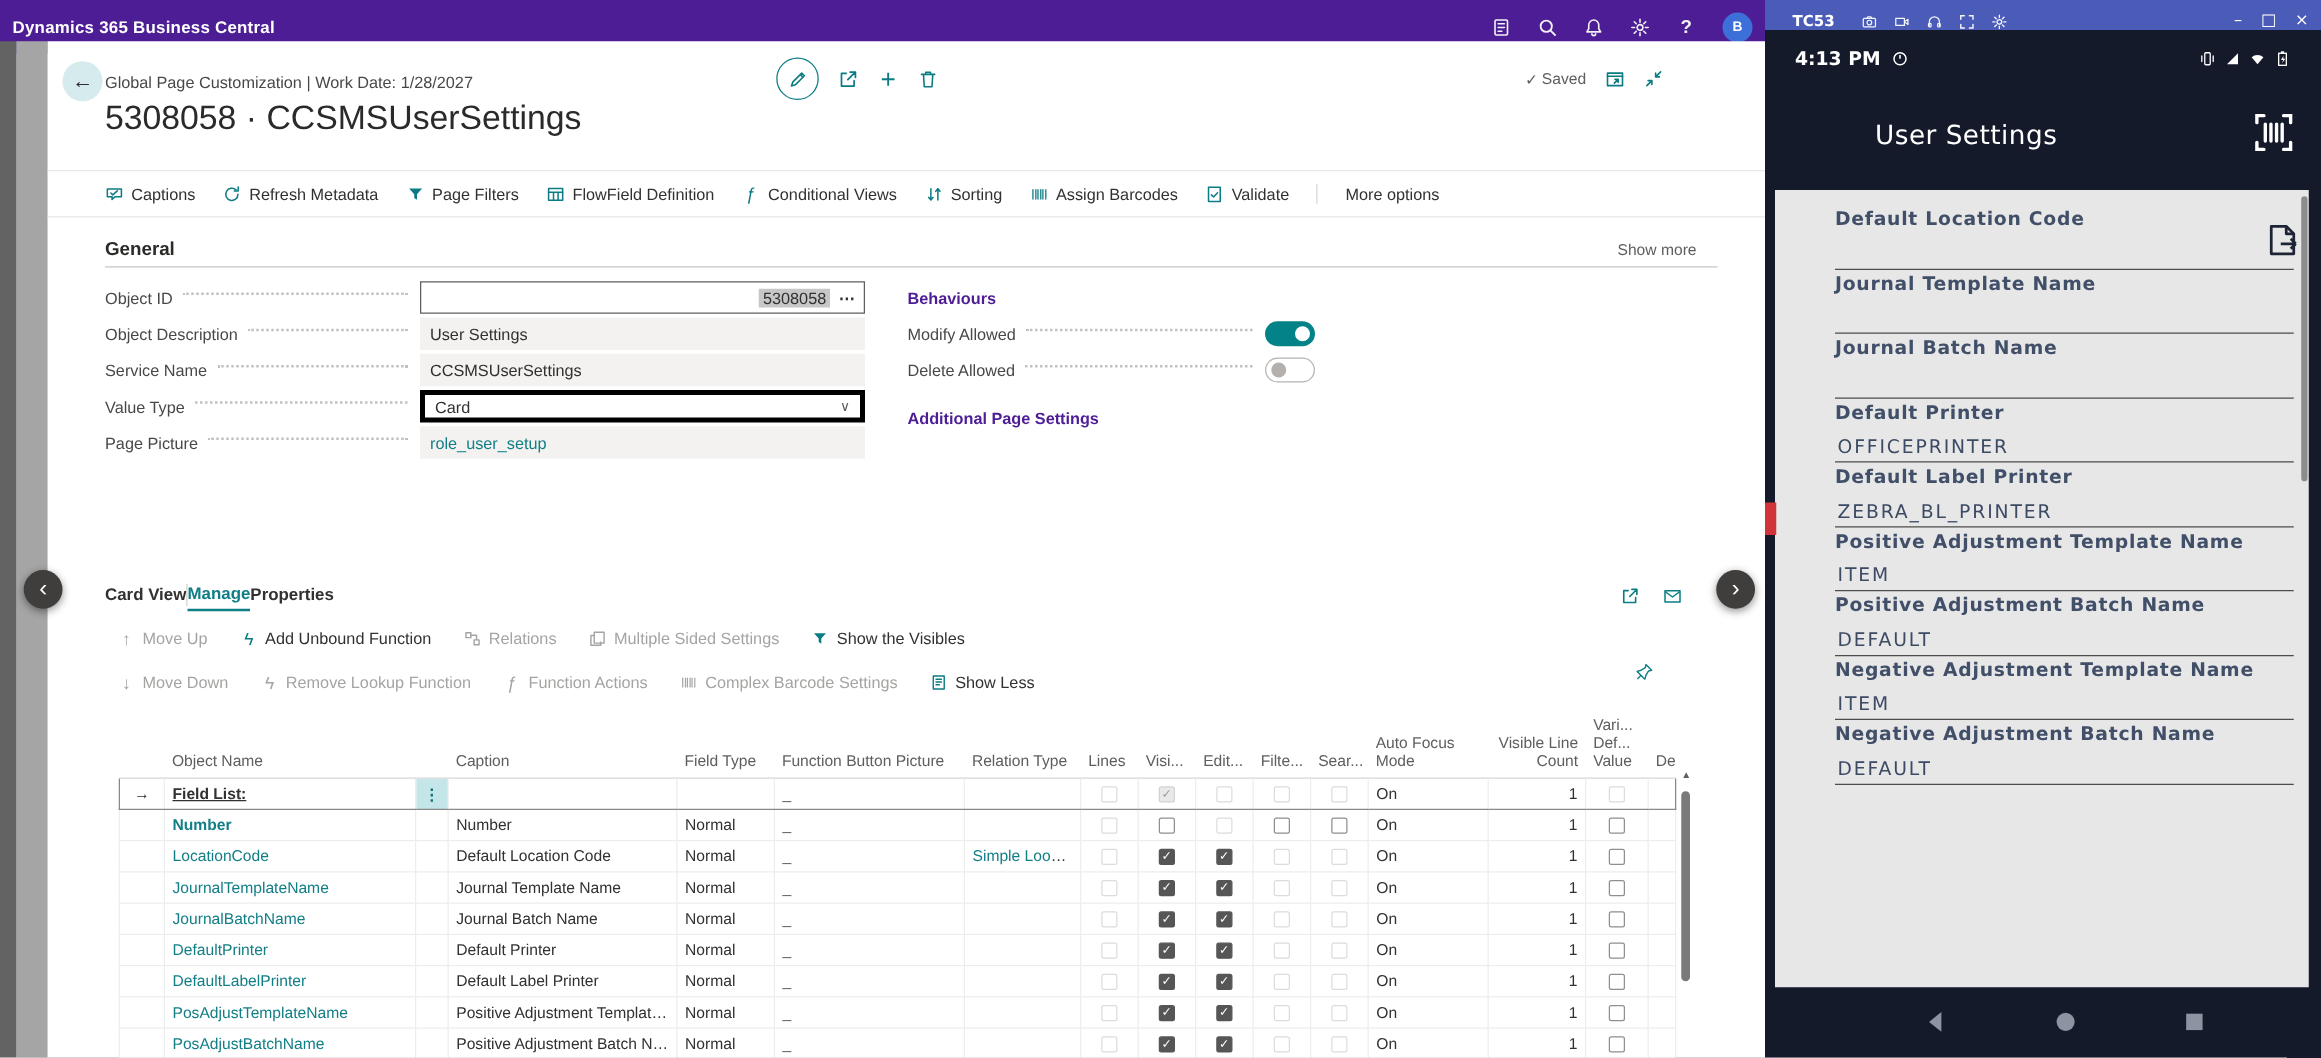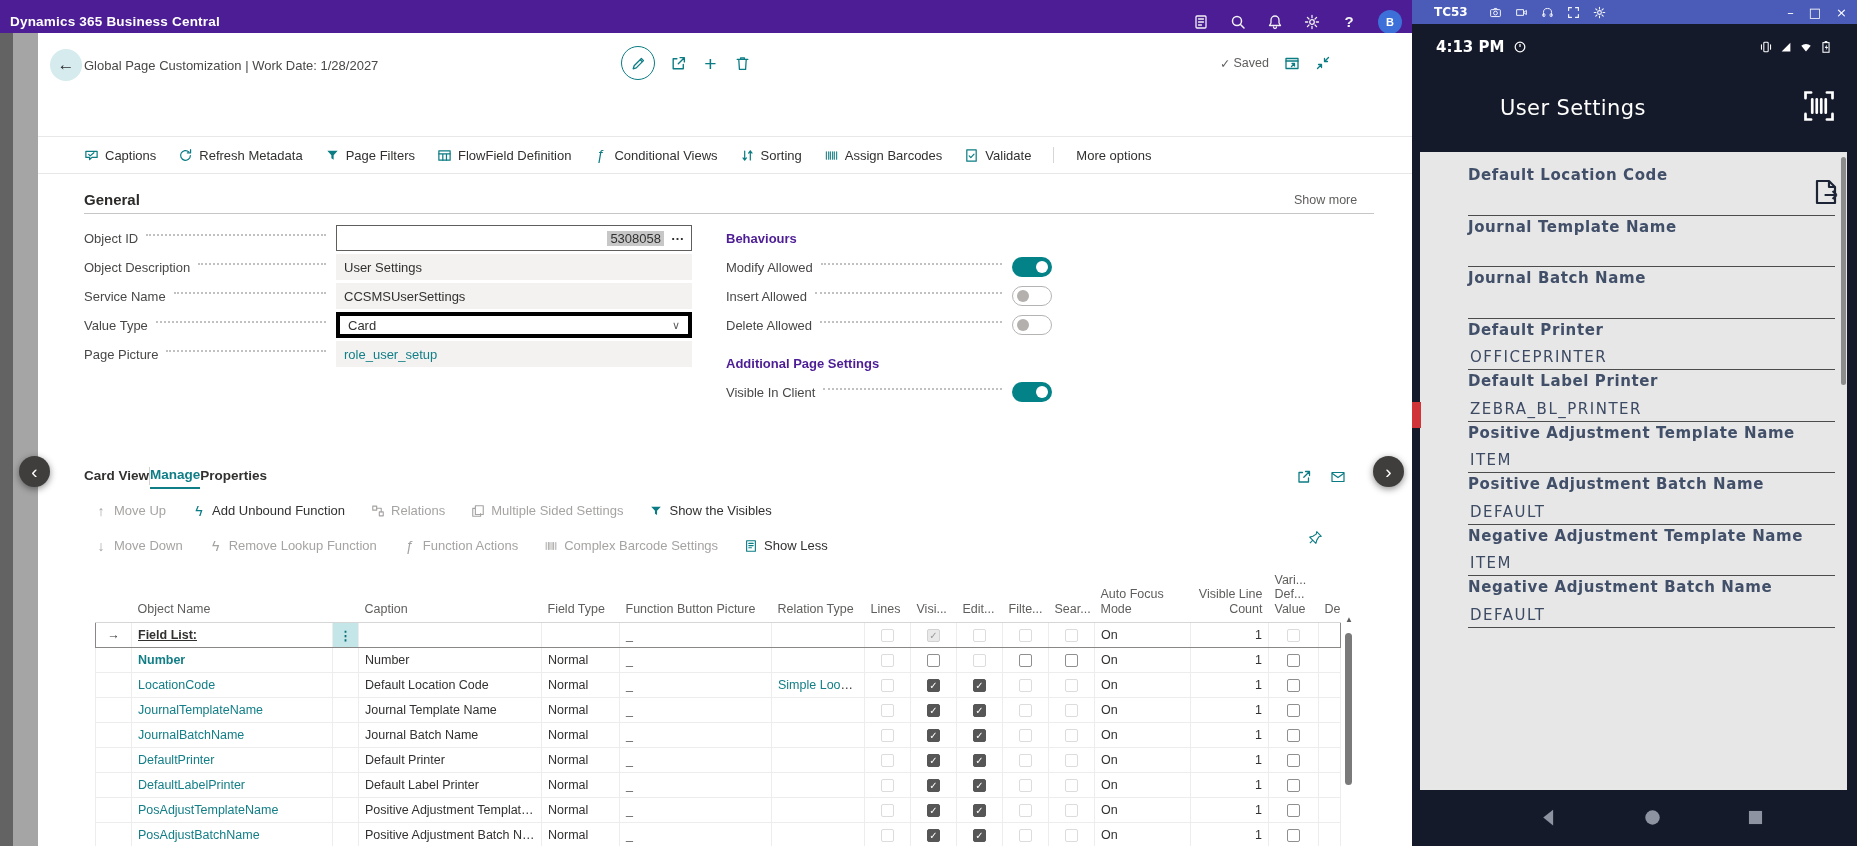--- a/index.html
+++ b/index.html
@@ -115,21 +115,21 @@
 
   .nav-circle{position:absolute;width:31px;height:31px;border-radius:50%;background:#3f3e3d;color:#fff;
               display:flex;align-items:center;justify-content:center;font-size:19px;
               box-shadow:0 2px 7px rgba(0,0,0,.45);z-index:5}
   #nav-left{left:19px;top:456px}
   #nav-right{left:1373px;top:456px}
 
   
   .dev{position:absolute;left:1412px;top:0;width:445px;height:846px;background:#151a2b;
        font-family:"DejaVu Sans",sans-serif;color:#fff}
-  .dev-title{height:24px;background:#4a5cb8;display:flex;align-items:center;padding:0 10px;gap:13px}
+  .dev-title{height:24px;background:#4a5cb8;display:flex;align-items:flex-end;padding:0 10px;gap:13px}
   .dev-title .t{font-size:12px;font-weight:bold;margin-left:12px;margin-right:8px}
   .dev-title .ic{width:13px;height:13px;opacity:.95}
   .win-ctl{margin-left:auto;display:flex;gap:15px;font-size:13px;align-items:center}
   .dev-status{height:46px;display:flex;align-items:center;padding:0 24px;gap:9px}
   .time{font-size:15px;font-weight:bold}
   .st-right{margin-left:auto;display:flex;gap:6px;align-items:center}
   .st-right .ic,.dev-status .ic{width:14px;height:14px}
   .dev-head{height:82px;position:relative}
   .dev-head .t{position:absolute;left:88px;top:26px;font-size:21px;letter-spacing:.4px}
   .scan{position:absolute;right:20px;top:18px;width:36px;height:36px;color:#fff}
@@ -180,20 +180,21 @@
       <span class="ic qmark">?</span>
       <span class="avatar">B</span>
     </span>
   </div>
   <div class="strip1"></div>
   <div class="strip2"></div>
 
   <div class="bc-body">
     <div class="back-btn">←</div>
     <div class="crumb">Global Page Customization | Work Date: 1/28/2027</div>
+    <div class="page-title">5308058 · CCSMSUserSettings</div>
 
     <div class="center-actions">
       <span class="edit-circle">
           <span class="ic">
             <svg viewBox="0 0 16 16" fill="none" stroke="currentColor" stroke-width="1.2" stroke-linejoin="round">
               <path d="M3 13l.9-2.9 6.8-6.8 2 2-6.8 6.8L3 13z"></path>
               <path d="M9.6 4.4l2 2"></path>
             </svg>
           </span>
         </span>
@@ -357,39 +358,27 @@
 
     <div class="fields-right">
       <div class="rhead">Behaviours</div>
       <span id="behaviour-rows" style="display:flex;flex-direction:column;gap:3px">
           <div class="frow">
             <span class="flabel">Modify Allowed</span>
             <span class="leader"></span>
             <span class="toggle on"></span>
           </div>
           <div class="frow">
-            <span class="flabel">Insert Allowed</span>
-            <span class="leader"></span>
-            <span class="toggle off"></span>
-          </div>
-          <div class="frow">
             <span class="flabel">Delete Allowed</span>
             <span class="leader"></span>
             <span class="toggle off"></span>
           </div>
         </span>
       <div class="sp6"></div>
       <div class="rhead">Additional Page Settings</div>
-      <span id="additional-rows" style="display:flex;flex-direction:column;gap:3px">
-          <div class="frow">
-            <span class="flabel">Visible In Client</span>
-            <span class="leader"></span>
-            <span class="toggle on"></span>
-          </div>
-        </span>
     </div>
 
     <div class="tabs" id="tabs">
         <span class="tab">Card View</span>
         <span class="tab-sep"></span>
         <span class="tab active">Manage</span>
         <span class="tab">Properties</span>
       </div>
     <div class="tabs-icons">
       <span class="ic">

